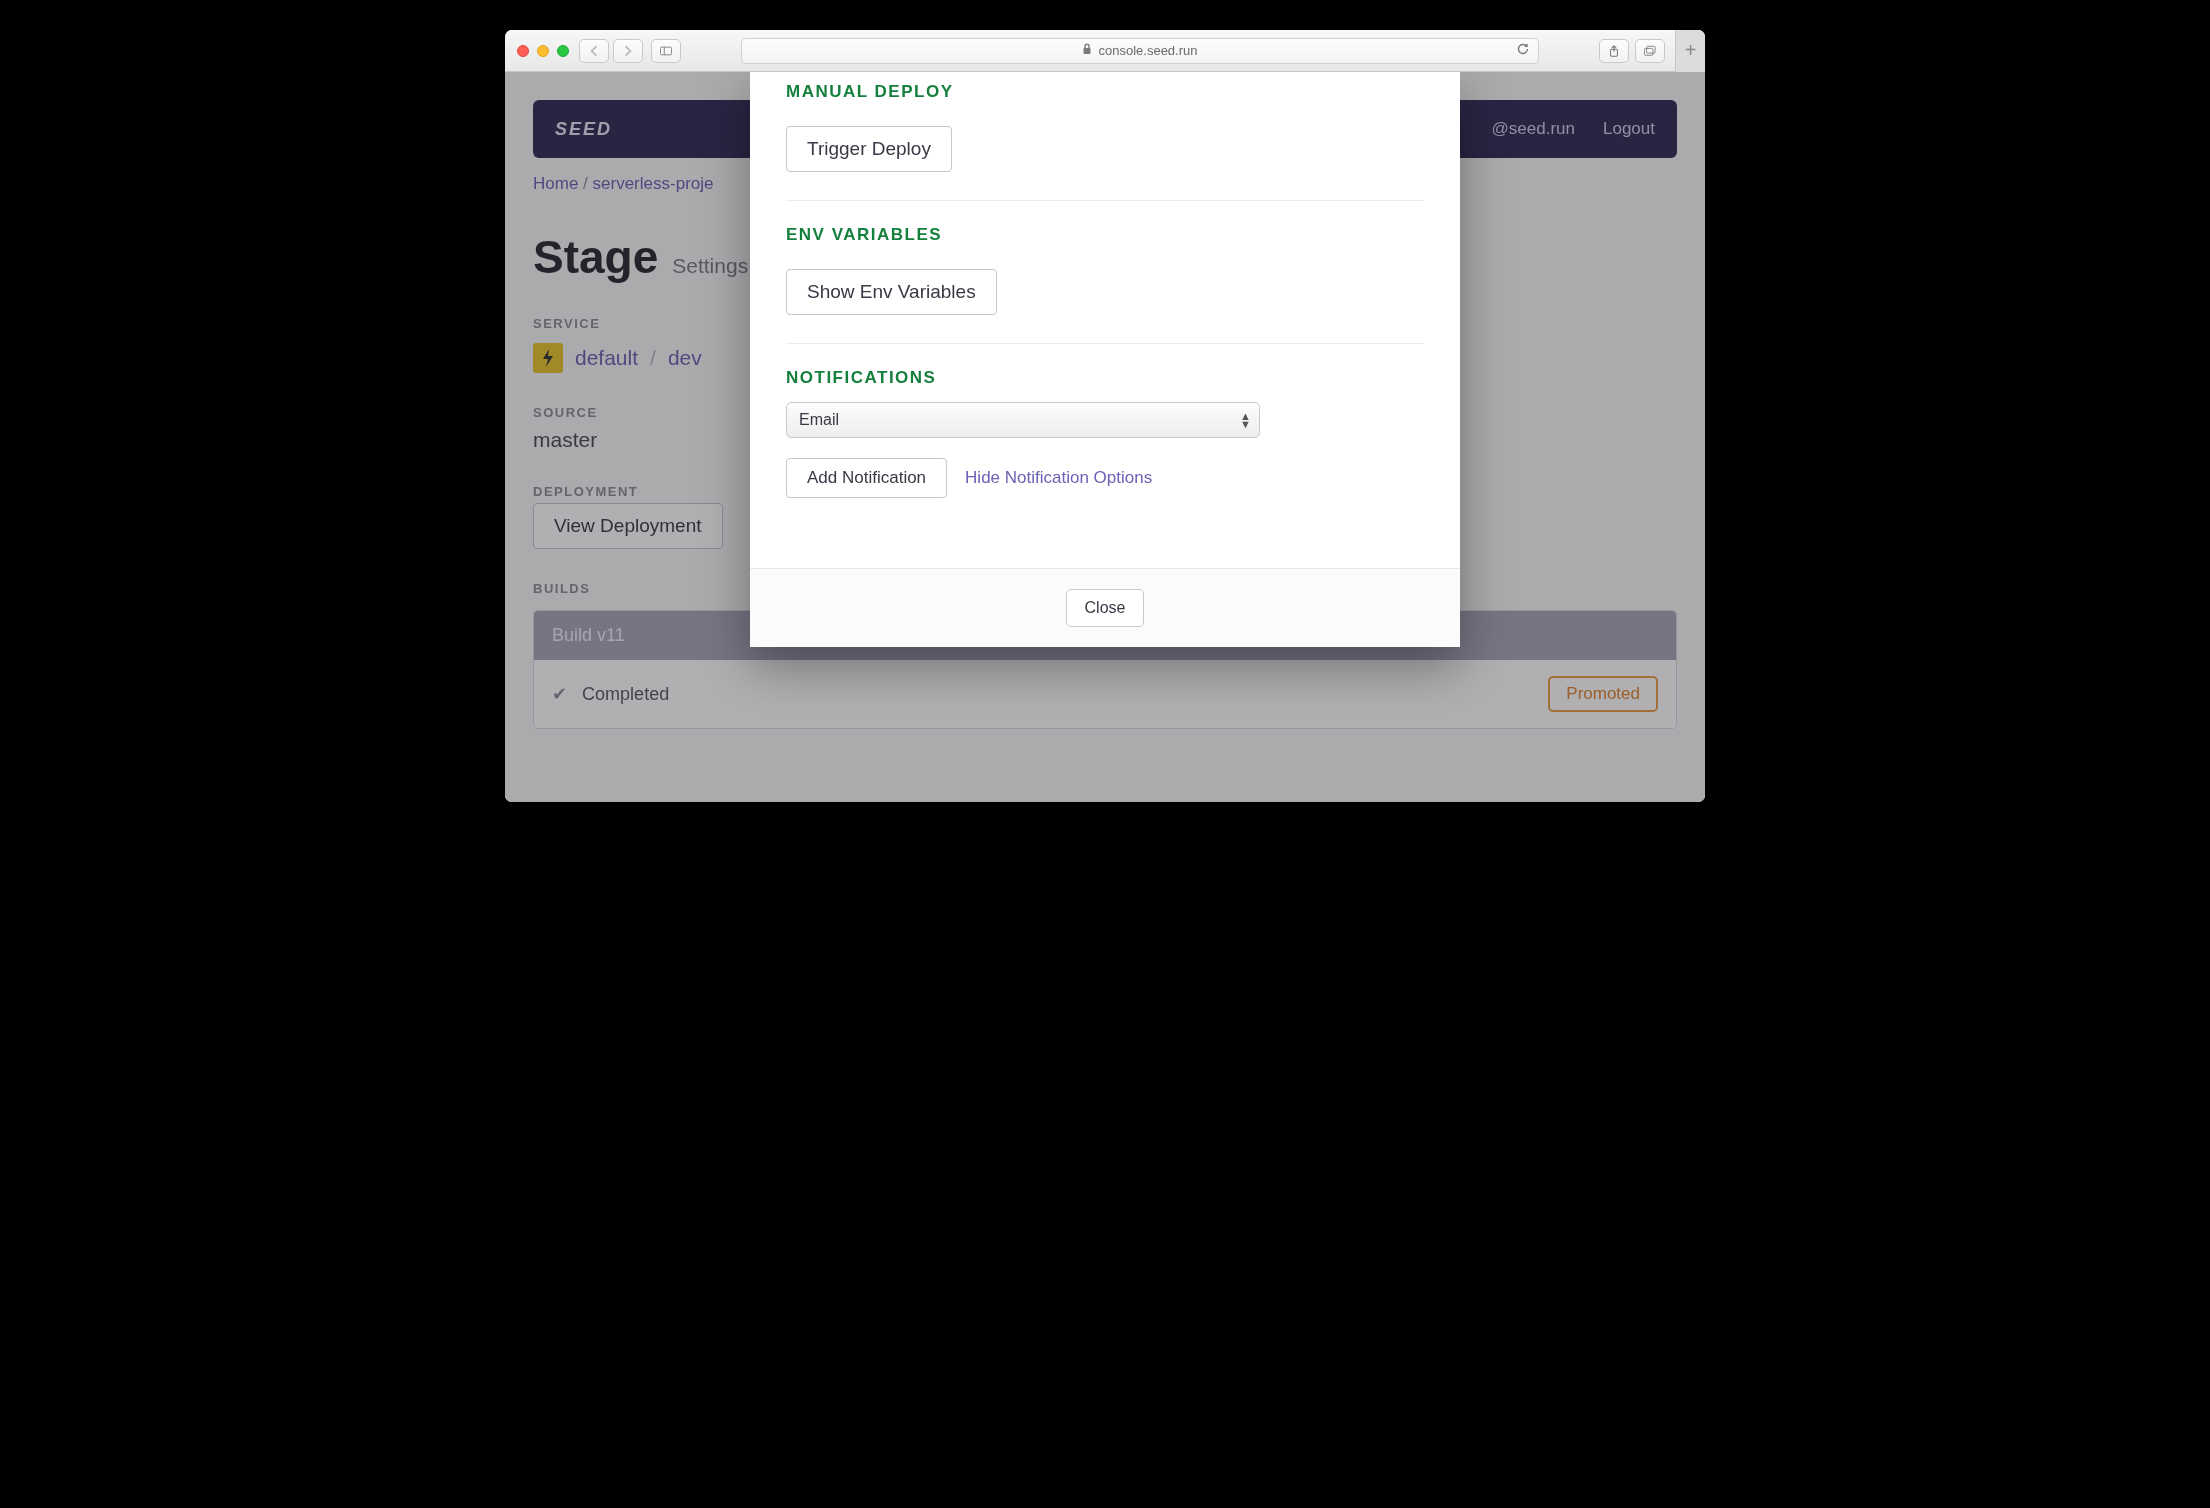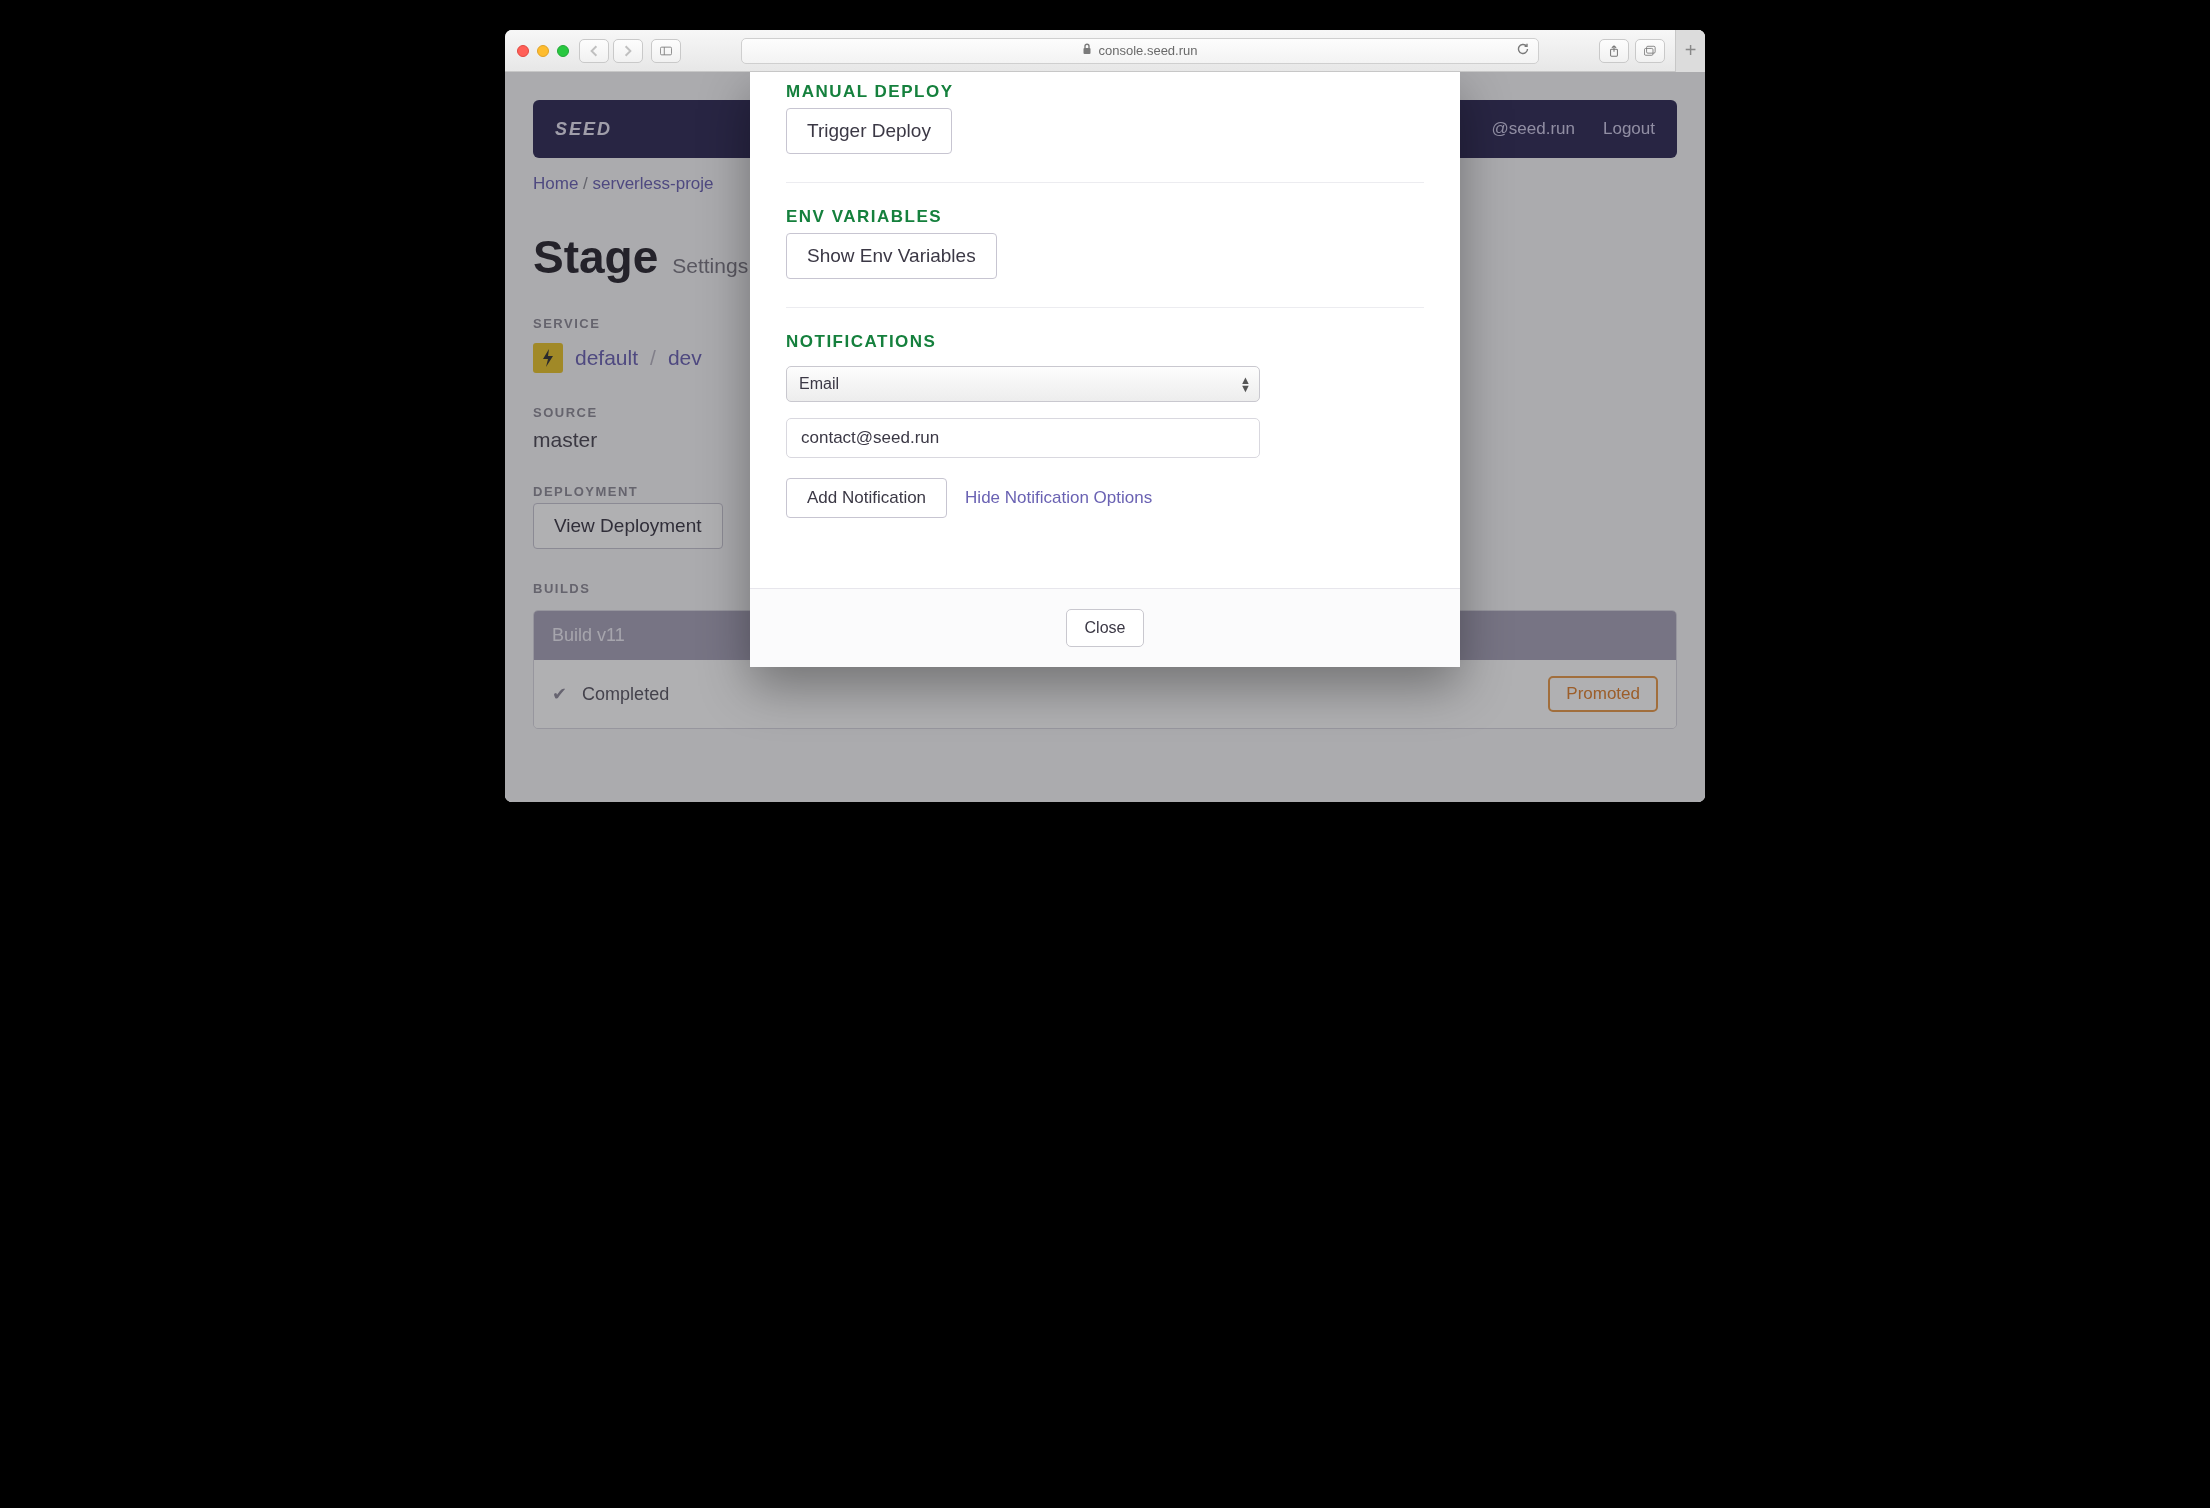--- a/index.html
+++ b/index.html
@@ -138,21 +138,21 @@
     position:absolute; top:0; left:50%; transform:translateX(-50%);
     width:710px; background:#fff; border-radius:0 0 6px 6px;
     box-shadow:0 20px 50px rgba(0,0,0,0.35);
     display:flex; flex-direction:column;
   }
   .modal-body { padding: 0 36px 30px 36px; }
   .modal-sec-label {
     font-size:17px; letter-spacing:1.5px; font-weight:700; color:#15803d;
     margin-top:10px;
   }
-  .modal .outline-btn { margin-top:6px; }
+  .modal .outline-btn { margin-top:24px; }
   .hr { margin-top:28px; border:none; border-top:1px solid #ececf0; }
   .notif-text { font-size:17px; color:#3d3a46; margin-top:14px; line-height:1.5;}
   .notif-text .link { color:#6a62b3; }
   .select {
     margin-top:14px; width:474px; height:36px;
     background:linear-gradient(#fdfdfd,#ededed);
     border:1px solid #c9c8cf; border-radius:5px;
     display:flex; align-items:center; padding:0 12px; font-size:16px; color:#3b3845;
     position:relative;
   }
@@ -307,21 +307,20 @@
 
         <hr class="hr">
 
         <div class="modal-sec-label" style="margin-top:24px;">NOTIFICATIONS</div>
 
         <div class="select">
           <span>Email</span>
           <span class="updown">▲<br>▼</span>
         </div>
 
-        <input class="text-input" value="contact@seed.run" style="">
 
         <div class="row">
           <div class="outline-btn">Add Notification</div>
           <span class="link-btn">Hide Notification Options</span>
         </div>
       </div>
 
       <div class="modal-footer">
         <button class="close-btn">Close</button>
       </div>

